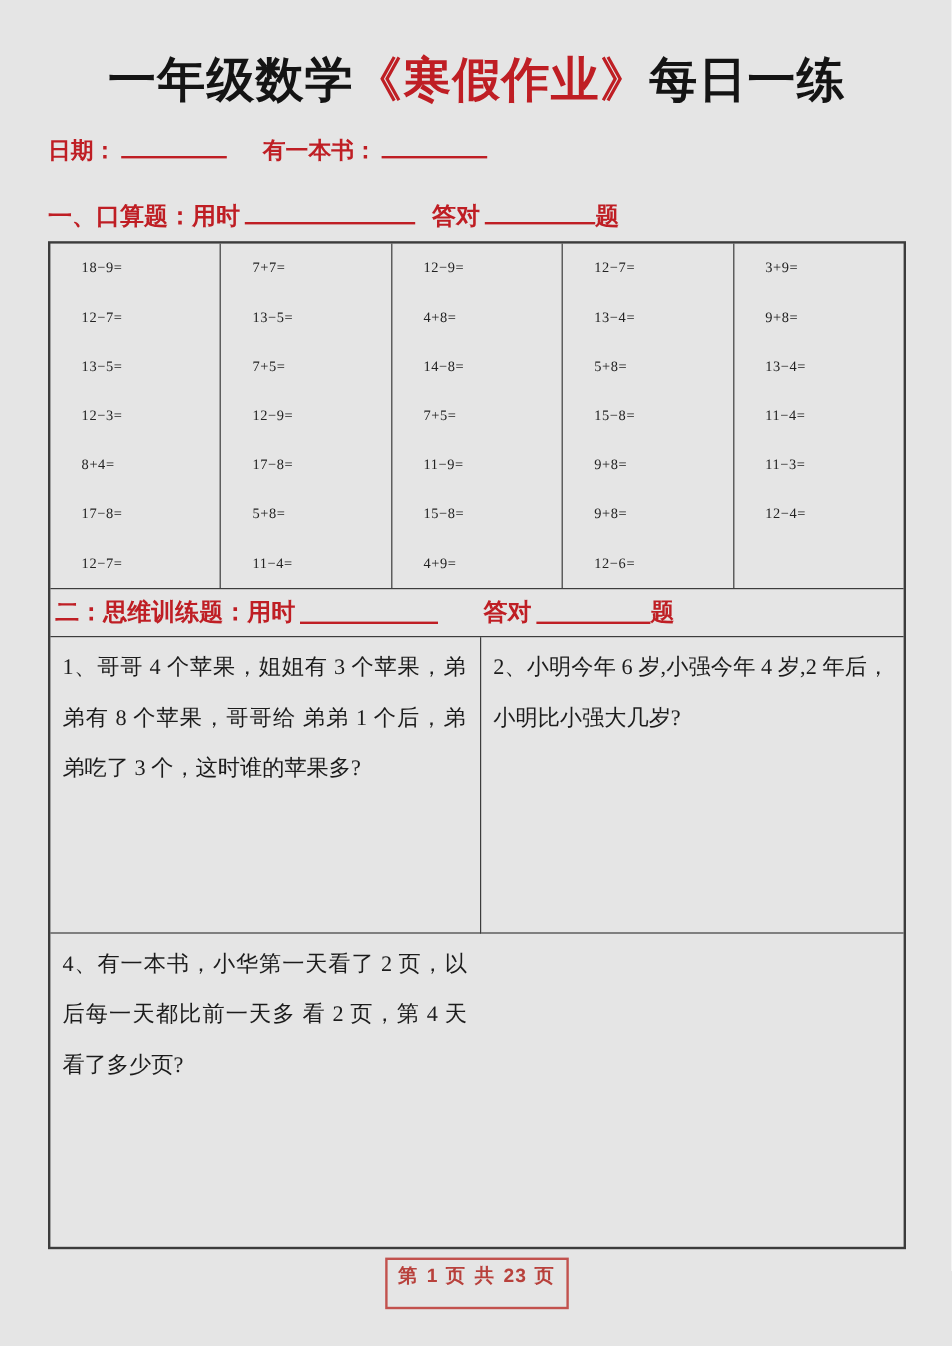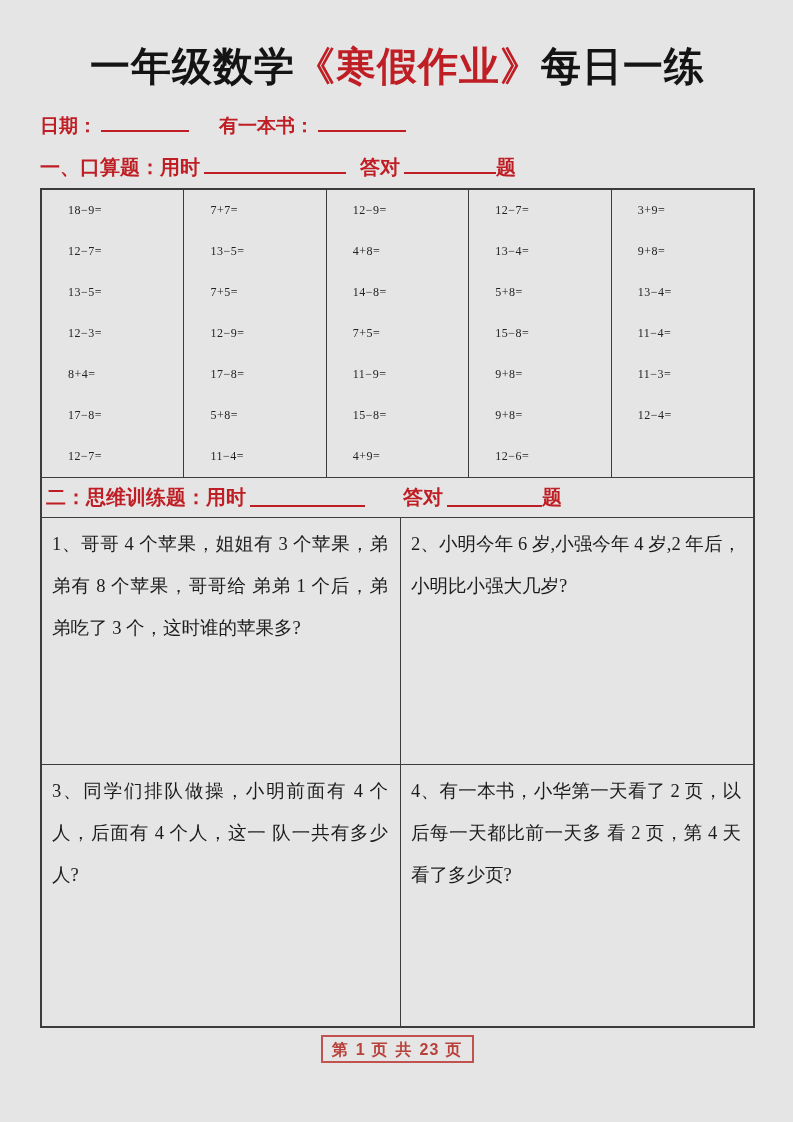--- a/index.html
+++ b/index.html
@@ -26,21 +26,21 @@
   }
   .w88  { width: 88px; }
   .w142 { width: 142px; }
   .w92  { width: 92px; }
   .w115 { width: 115px; }
   .w95  { width: 95px; }
   .meta-item-2 { margin-left: 88px; }
   .meta-item-3 { margin-left: 30px; }
   
   .sec-head {
-    margin-top: 15px; color: #bf1e24; font-size: 20px; font-weight: bold;
+    margin-top: 28px; color: #bf1e24; font-size: 20px; font-weight: bold;
     white-space: nowrap;
   }
   .sec-head .mid-label { margin-left: 14px; }
   
   .sheet { margin-top: 7px; border: 2px solid #3c3c3c; }
   .oral-grid { display: flex; }
   .oral-col { flex: 1; border-right: 1.5px solid #3c3c3c; }
   .oral-col:last-child { border-right: none; }
   .oral-cell {
     height: 41px; display: flex; align-items: center; padding-left: 26px;
@@ -57,21 +57,21 @@
     padding: 5px 12px 0 10px; font-size: 18.5px; line-height: 42px;
     color: #1c1c1c; text-align: justify;
   }
   .word-cell.top   { height: 247px; border-bottom: 1.5px solid #3c3c3c; }
   .word-cell.bottom{ height: 261px; }
   .word-cell.left  { border-right: 1.5px solid #3c3c3c; }
   
   .footer { margin-top: 7px; text-align: center; }
   .footer-box {
     display: inline-block; border: 2px solid #c2524e; color: #b8413c;
-    font-size: 16px; font-weight: bold; padding: 3px 9px 0 9px;
+    font-size: 16px; font-weight: bold; padding: 3px 9px 15px 9px;
     letter-spacing: 2px;
   }
   .footer-box .num {
     font-family: "Liberation Sans", "DejaVu Sans", sans-serif;
     font-weight: bold; letter-spacing: 1px;
   }
 </style>
 </head>
 <body>
 
@@ -140,21 +140,20 @@
       <span>二：思维训练题：用时</span>
         <span class="blank w115"></span>
         <span class="mid-label">答对</span>
         <span class="blank w95"></span>
         <span>题</span>
     </div>
 
     <div class="word-grid" id="word-grid">
         <div class="word-cell top left">1、哥哥 4 个苹果，姐姐有 3 个苹果，弟弟有 8 个苹果，哥哥给 弟弟 1 个后，弟弟吃了 3 个，这时谁的苹果多?</div>
         <div class="word-cell top">2、小明今年 6 岁,小强今年 4 岁,2 年后，小明比小强大几岁?</div>
-        <div class="word-cell bottom left">3、同学们排队做操，小明前面有 4 个人，后面有 4 个人，这一 队一共有多少人?</div>
         <div class="word-cell bottom">4、有一本书，小华第一天看了 2 页，以后每一天都比前一天多 看 2 页，第 4 天看了多少页?</div>
       </div>
   </div>
 
   <div class="footer">
     <span class="footer-box"><span>第</span> <span class="num">1</span> <span>页 共</span> <span class="num">23</span> <span>页</span></span>
   </div>
 
 </div>
 

